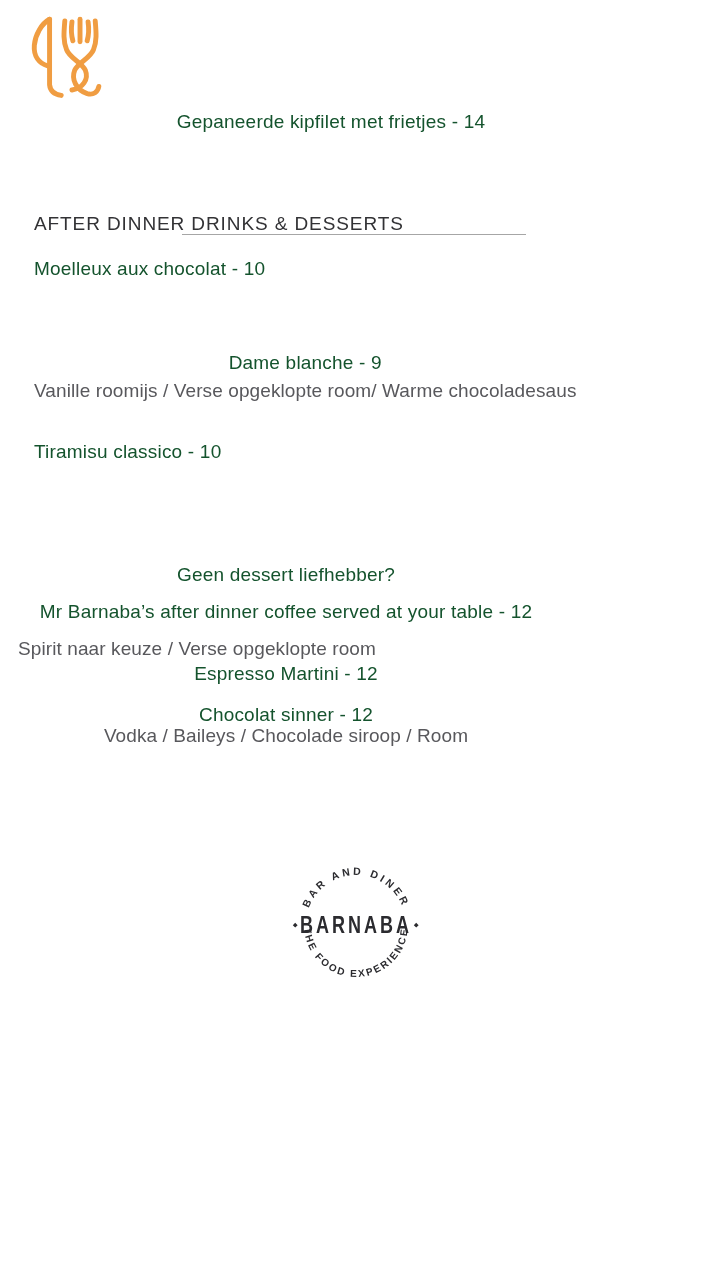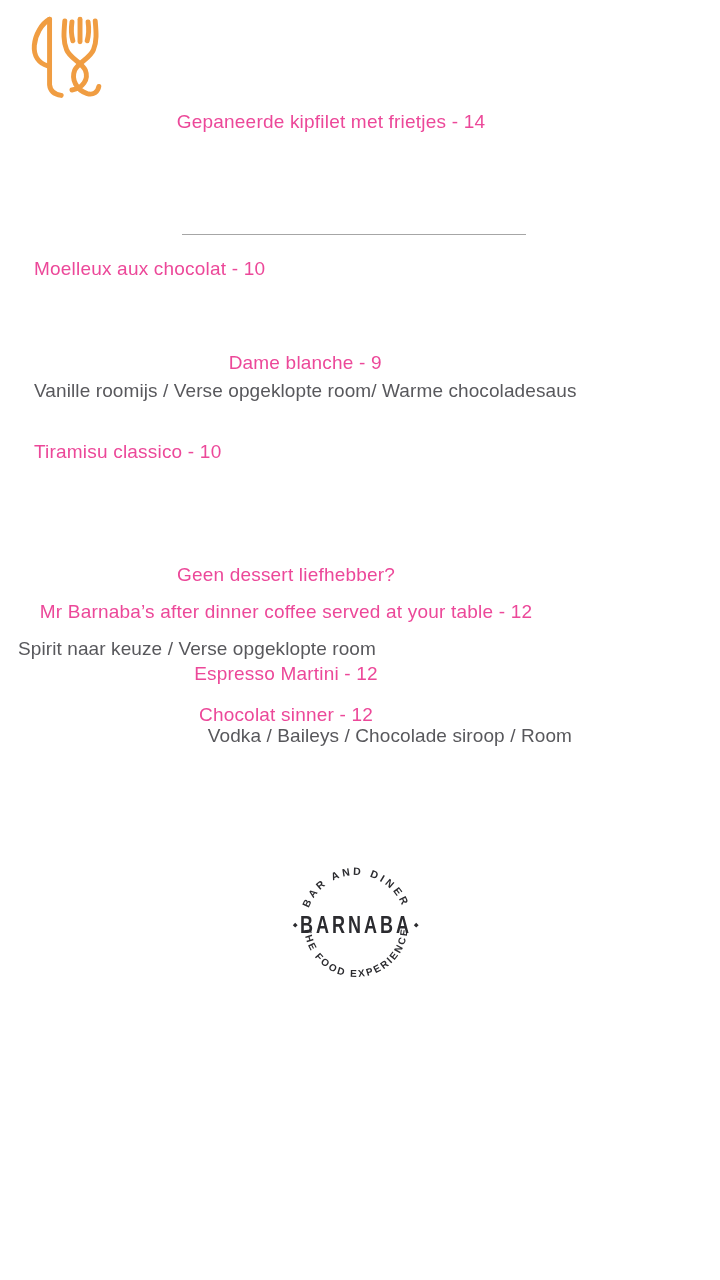--- a/index.html
+++ b/index.html
@@ -8,21 +8,21 @@
     width:720px;height:1280px;
     background:#ffffff;
     overflow:hidden;
     font-family:"Liberation Sans","DejaVu Sans",sans-serif;
     color:#3b3b3e;
   }
   .abs{position:absolute;}
   .center-narrow{left:0;width:662px;text-align:center;}
   .center-full{left:0;width:572px;text-align:center;}
   .item-title{
-    font-size:19px;font-weight:400;color:#ec4899;
+    font-size:19px;font-weight:400;color:#14532d;
     line-height:28px;letter-spacing:.2px;white-space:nowrap;
   }
   .item-desc{
     font-size:19px;font-weight:400;color:#58585c;
     line-height:28px;letter-spacing:.1px;white-space:nowrap;
   }
   .section-heading{
     font-size:19px;font-weight:400;color:#323235;
     letter-spacing:.9px;white-space:nowrap;
   }
@@ -48,20 +48,21 @@
       <path d="M 67,9 L 67,34"></path>
       <path d="M 76,12 C 77,19 77,26 75,33"></path>
 
       <path d="M 50,11 C 49,23 48,34 52,43 C 56,53 69,57 73,66 C 77,76 70,86 58,88"></path>
       <path d="M 84,11 C 85,23 86,34 82,43 C 78,53 65,57 61,66 C 57,76 63,88 75,92 C 82,94 87,90 88,84"></path>
     </g>
   </svg>
 
   <div class="abs center-narrow item-title" style="top:108px;">Gepaneerde kipfilet met frietjes - 14</div>
 
+  <div class="abs section-heading" style="left:34px;top:213px;">AFTER DINNER DRINKS &amp; DESSERTS</div>
   <div class="abs rule" style="left:182px;top:234px;width:344px;"></div>
 
   <div class="abs" style="left:34px;top:255px;">
     <div class="item-title">Moelleux aux chocolat - 10</div>
   </div>
 
   <div class="abs" style="left:34px;top:349px;text-align:center;">
     <div class="item-title">Dame blanche - 9</div>
     <div class="item-desc">Vanille roomijs / Verse opgeklopte room/ Warme chocoladesaus</div>
   </div>
@@ -71,21 +72,21 @@
   </div>
 
   <div class="abs center-full item-title" style="top:561px;">Geen dessert liefhebber?</div>
 
   <div class="abs center-full item-title" style="top:601px;line-height:21px;">Mr Barnaba’s after dinner coffee served at your table - 12</div>
   <div class="abs item-desc" style="left:18px;top:622px;line-height:21px;margin-top:16px;">Spirit naar keuze / Verse opgeklopte room</div>
 
   <div class="abs center-full item-title" style="top:663px;line-height:21px;">Espresso Martini - 12</div>
 
   <div class="abs center-full item-title" style="top:704px;line-height:21px;">Chocolat sinner - 12</div>
-  <div class="abs center-full item-desc" style="top:725px;line-height:21px;text-align:right;">Vodka / Baileys / Chocolade siroop / Room</div>
+  <div class="abs center-full item-desc" style="top:725px;line-height:21px;">Vodka / Baileys / Chocolade siroop / Room</div>
 
 
   <svg class="abs" style="left:286px;top:855px;" width="140" height="140" viewBox="0 0 140 140" aria-hidden="true">
     <defs>
       <path id="arcTop" d="M 20,70 A 50,50 0 0 1 120,70" fill="none"></path>
       <path id="arcBottom" d="M 18,70 A 52,52 0 0 0 122,70" fill="none"></path>
     </defs>
     <text font-size="10.5" font-weight="700" letter-spacing="3" fill="#2b2b2f" font-family="Liberation Sans, DejaVu Sans, sans-serif">
       <textPath href="#arcTop" xlink:href="#arcTop" startOffset="50%" text-anchor="middle">BAR AND DINER</textPath>
     </text>

